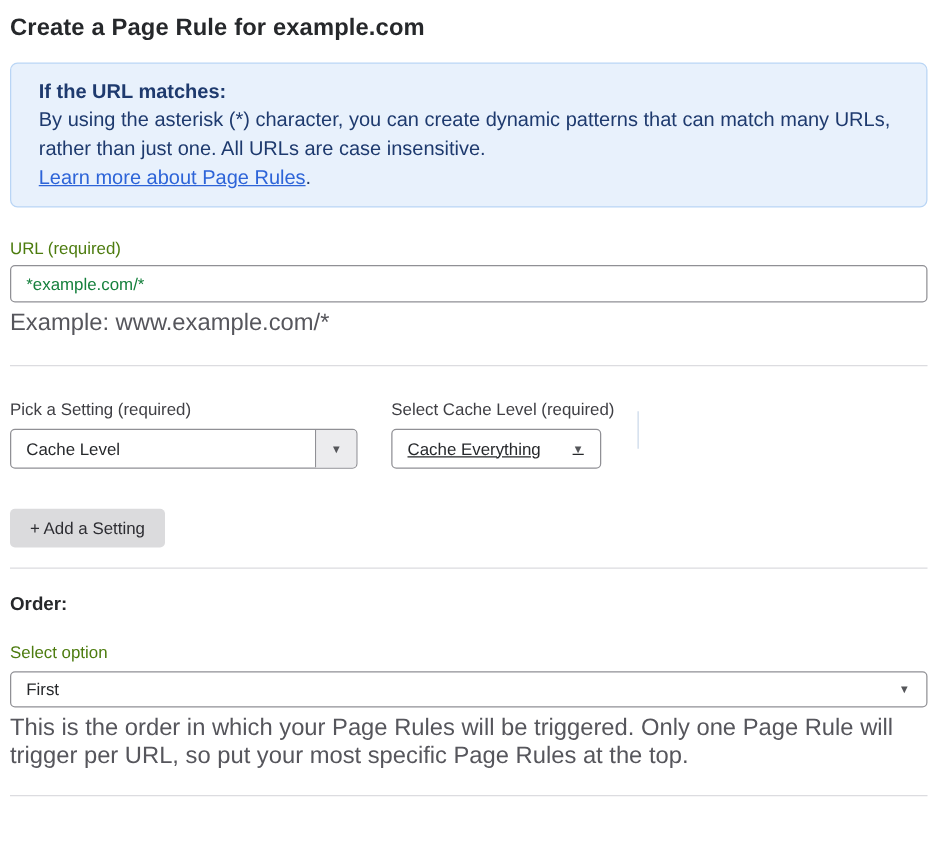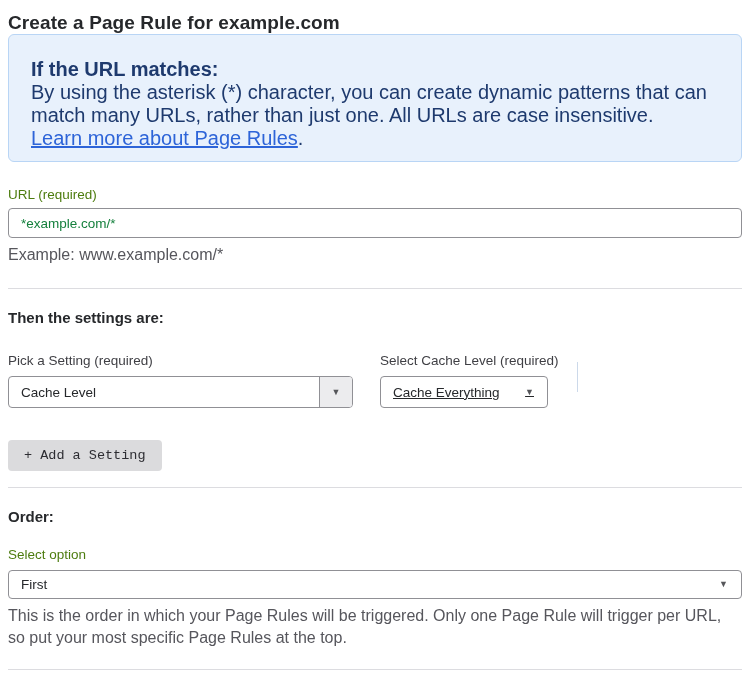--- a/index.html
+++ b/index.html
@@ -14,26 +14,27 @@
   .container { padding: 12px 8px 0 8px; width: 750px; }
 
   .page-title {
     font-size: 19px;
     font-weight: bold;
     color: #26282b;
     letter-spacing: 0.1px;
   }
 
   .info-box {
+    margin-top: 16px;
     background: #e8f1fc;
     border: 1px solid #b9d5f5;
     border-radius: 6px;
-    padding: 23px 22px 11px 22px;
+    padding: 11px 22px 11px 22px;
     color: #1e3a6e;
-    font-size: 20px;
+    font-size: 16px;
     line-height: 23px;
   }
   .info-box .info-heading { font-weight: bold; }
   .info-link {
     color: #2d64d8;
     text-decoration: underline;
     cursor: pointer;
   }
 
   .field-label {
@@ -49,21 +50,21 @@
     border-radius: 4px;
     padding: 0 12px;
     font-family: "Liberation Sans", sans-serif;
     font-size: 13.5px;
     color: #15803d;
     background: #ffffff;
     outline: none;
   }
   .helper-text {
     margin-top: 6px;
-    font-size: 16px;
+    font-size: 19px;
     color: #56565c;
     line-height: 22px;
   }
 
   .divider {
     border: none;
     border-top: 1px solid #dcdce0;
     margin-top: 22px;
   }
 
@@ -106,35 +107,35 @@
     display: flex;
     align-items: center;
     justify-content: center;
   }
   .caret {
     font-size: 9px;
     color: #55565a;
     line-height: 1;
   }
   .inline-caret { padding-right: 13px; }
-  .setting-select { width: 345px; }
+  .setting-select { width: 278px; }
   .cache-select { width: 168px; text-decoration: underline; }
   .faint-divider {
     width: 1px;
     height: 30px;
     background: #ccd9ea;
     margin-left: 6px;
     margin-top: 9px;
   }
 
   .btn {
     height: 32px;
     border: none;
     border-radius: 4px;
-    font-family: Liberation Mono, monospace;
+    font-family: Liberation Sans, sans-serif;
     font-size: 13.5px;
     padding: 0 16px;
     cursor: pointer;
   }
   .btn-gray { background: #dbdbdd; color: #2d2d32; }
   .add-setting-btn { margin-top: 32px; height: 31px; }
 
   .order-select-wrap { margin-top: 8px; }
   .order-select {
     height: 29px;
@@ -166,21 +167,20 @@
       <a class="info-link">Learn more about Page Rules</a><span>.</span>
     </div>
   </div>
 
   <div class="field-label">URL (required)</div>
   <input class="url-input" type="text" value="*example.com/*" style="">
   <div class="helper-text">Example: www.example.com/*</div>
 
   <hr class="divider">
 
-  <div class="section-heading">Then the settings are:</div>
 
   <div class="settings-row">
     <div class="settings-col">
       <div class="select-label">Pick a Setting (required)</div>
       <div class="select-box setting-select">
         <span class="select-value">Cache Level</span>
         <span class="select-arrow-segment">
           <span class="caret">▼</span>
         </span>
       </div>

